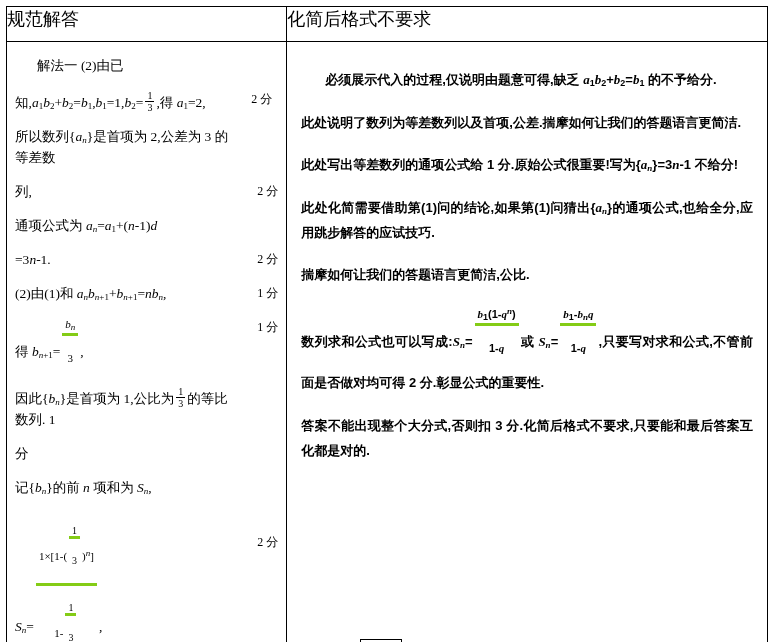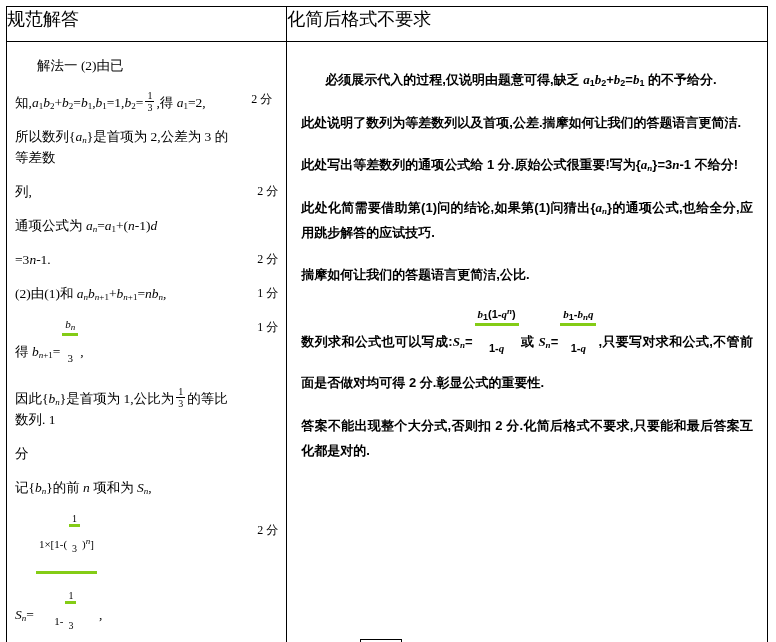--- a/index.html
+++ b/index.html
@@ -180,21 +180,21 @@
             <span class="mark">1 分</span>
           </div>
 
           <div class="sol-line">
             <span class="txt">因此{<i class="v">b<sub>n</sub></i>}是首项为 1,公比为<span class="frac"><span class="num">1</span><span class="den">3</span></span>的等比数列.&nbsp;1</span>
           </div>
           <div class="sol-line">
             <span class="txt">分</span>
           </div>
 
-          <div class="sol-line" style="margin-bottom:14px;">
+          <div class="sol-line" style="margin-bottom:26px;">
             <span class="txt">记{<i class="v">b<sub>n</sub></i>}的前 <i class="v">n</i> 项和为 <i class="v">S<sub>n</sub></i>,</span>
           </div>
 
           <div class="sol-line" style="margin-bottom:24px;">
             <span class="txt"><i class="v">S<sub>n</sub></i>=<span class="bigfrac"><span class="num">1×[1-(<span class="frac"><span class="num">1</span><span class="den">3</span></span>)<sup><i class="v">n</i></sup>]</span><span class="den">1-<span class="frac"><span class="num">1</span><span class="den">3</span></span></span></span>,</span>
             <span class="mark" style="top:8px;">2 分</span>
           </div>
 
           <div class="sol-line">
             <span class="txt">则 <i class="v">S<sub>n</sub></i>=<span class="bigfrac"><span class="num">3</span><span class="den">2</span></span> - <span class="bigfrac"><span class="num">1</span><span class="den">2×3<sup><i class="v">n</i>-1</sup></span></span>.</span>
@@ -225,21 +225,21 @@
 
           <div class="note">
             揣摩如何让我们的答题语言更简洁,公比.
           </div>
 
           <div class="note">
             数列求和公式也可以写成:<i class="v">S<sub>n</sub></i>=<span class="bigfrac"><span class="num"><i class="v">b</i><sub>1</sub>(1-<i class="v">q<sup>n</sup></i>)</span><span class="den">1-<i class="v">q</i></span></span>或 <i class="v">S<sub>n</sub></i>=<span class="bigfrac"><span class="num"><i class="v">b</i><sub>1</sub>-<i class="v">b<sub>n</sub>q</i></span><span class="den">1-<i class="v">q</i></span></span>,只要写对求和公式,不管前面是否做对均可得 2 分.彰显公式的重要性.
           </div>
 
           <div class="note">
-            答案不能出现整个大分式,否则扣 2 分.化简后格式不要求,只要能和最后答案互化都是对的.
+            答案不能出现整个大分式,否则扣 3 分.化简后格式不要求,只要能和最后答案互化都是对的.
           </div>
 
         </div>
       </td>
     </tr>
   </tbody>
     </table>
 
   <div class="footer-box"></div>
 </div>

